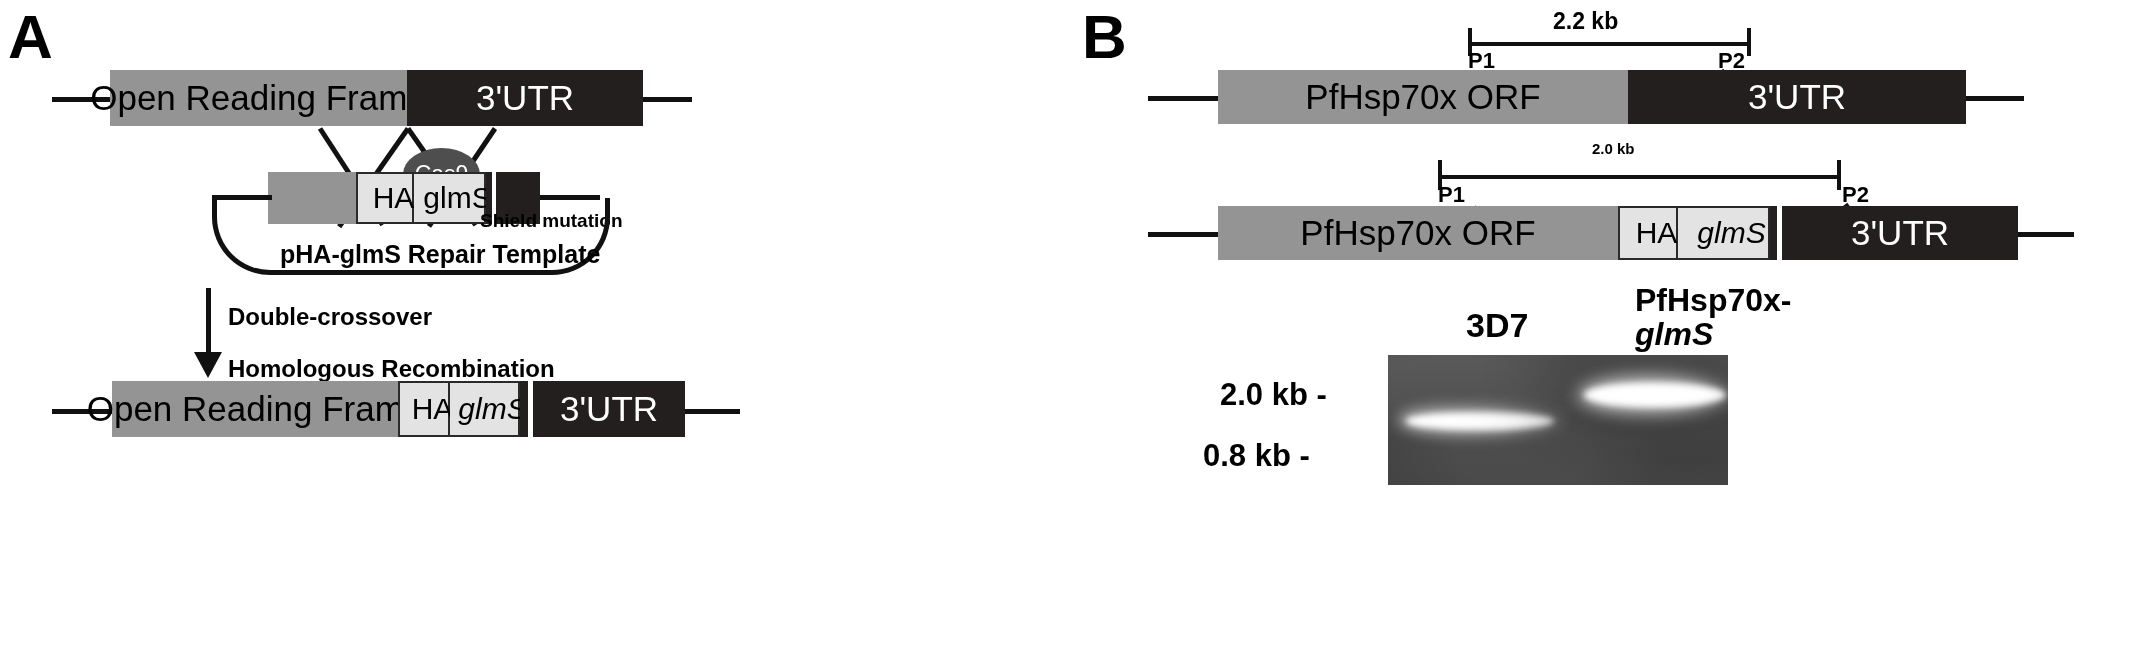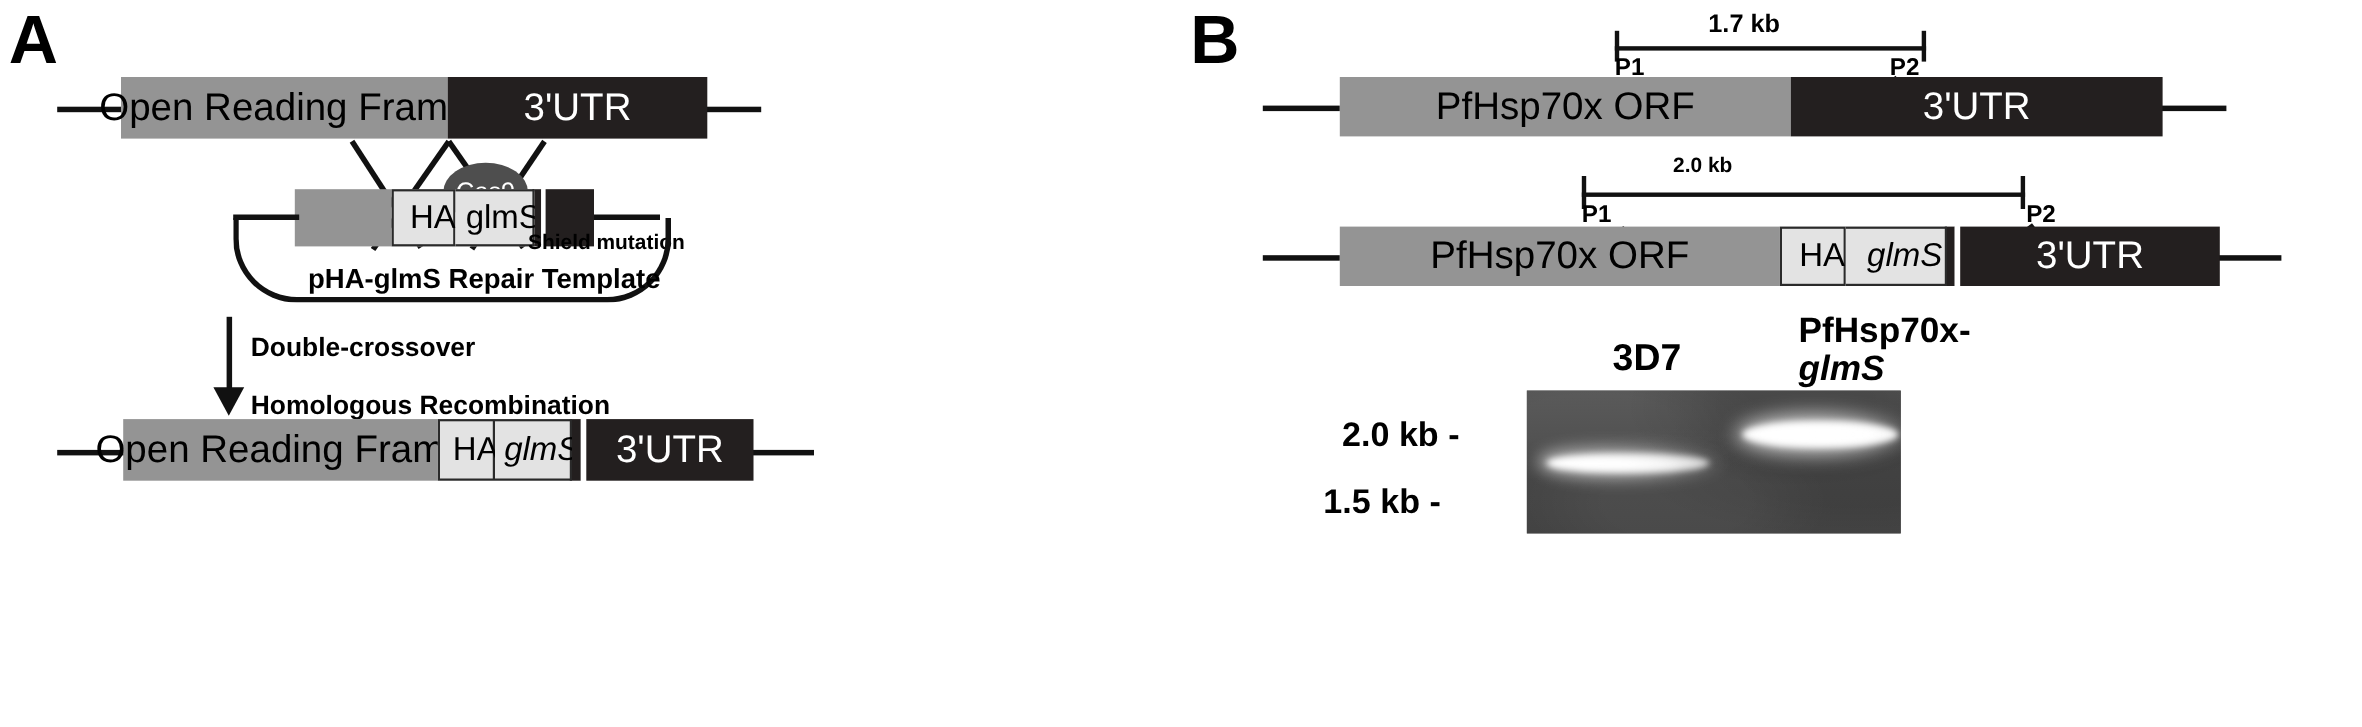--- a/index.html
+++ b/index.html
@@ -109,42 +109,42 @@
   <div class="seg seg-orf lbl-big" style="width:286px;">Open Reading Frame</div>
   <div class="seg seg-ha lbl-mid" style="width:52px;">HA</div>
   <div class="seg seg-glms lbl-mid" style="width:70px;">glmS</div>
   <div class="seg seg-utr" style="width:8px;"></div>
   <div class="seg seg-white" style="width:5px;"></div>
   <div class="seg seg-utr lbl-big" style="width:152px;">3'UTR</div>
 </div>
 
 <div class="abs panel-letter" style="left:1082px;top:6px;">B</div>
 
-<div class="abs bold" style="left:1553px;top:8px;font-size:23px;">1.7 kb</div>
+<div class="abs bold" style="left:1553px;top:8px;font-size:23px;">2.2 kb</div>
 <div class="mline" style="left:1468px;top:42px;width:283px;"></div>
 <div class="mtick" style="left:1468px;top:28px;height:28px;"></div>
 <div class="mtick" style="left:1747px;top:28px;height:28px;"></div>
 
 <div class="abs bold" style="left:1468px;top:48px;font-size:22px;">P1</div>
 <div class="p-stem" style="left:1468px;top:84px;width:48px;"></div>
 <div class="p-diag" style="left:1504px;top:71px;width:26px;transform:rotate(37deg);"></div>
 
 <div class="abs bold" style="left:1718px;top:48px;font-size:22px;">P2</div>
 <div class="p-stem" style="left:1704px;top:84px;width:48px;"></div>
 <div class="p-diag" style="left:1704px;top:84px;width:26px;transform:rotate(-37deg);"></div>
 
 <div class="flank" style="left:1148px;top:96px;width:70px;"></div>
 <div class="flank" style="left:1962px;top:96px;width:62px;"></div>
 
 <div class="bar" style="left:1218px;top:70px;width:748px;height:54px;">
   <div class="seg seg-orf lbl-big" style="width:410px;">PfHsp70x ORF</div>
   <div class="seg seg-utr lbl-big" style="width:338px;">3'UTR</div>
 </div>
 
-<div class="abs bold" style="left:1521px;top:140px;font-size:19px;">2.0 kb</div>
+<div class="abs bold" style="left:1592px;top:140px;font-size:15px;">2.0 kb</div>
 <div class="mline" style="left:1438px;top:175px;width:403px;"></div>
 <div class="mtick" style="left:1438px;top:160px;height:30px;"></div>
 <div class="mtick" style="left:1837px;top:160px;height:30px;"></div>
 
 <div class="abs bold" style="left:1438px;top:182px;font-size:22px;">P1</div>
 <div class="p-stem" style="left:1438px;top:218px;width:48px;"></div>
 <div class="p-diag" style="left:1474px;top:205px;width:26px;transform:rotate(37deg);"></div>
 
 <div class="abs bold" style="left:1842px;top:182px;font-size:22px;">P2</div>
 <div class="p-stem" style="left:1828px;top:218px;width:48px;"></div>
@@ -160,21 +160,21 @@
   <div class="seg seg-utr" style="width:7px;"></div>
   <div class="seg seg-white" style="width:5px;"></div>
   <div class="seg seg-utr lbl-big" style="width:236px;">3'UTR</div>
 </div>
 
 <div class="abs bold" style="left:1466px;top:306px;font-size:34px;">3D7</div>
 <div class="abs bold" style="left:1635px;top:282px;font-size:32px;">PfHsp70x-</div>
 <div class="abs bold ital" style="left:1635px;top:316px;font-size:32px;">glmS</div>
 
 <div class="abs bold" style="left:1203px;top:377px;font-size:31px;margin-left:17px;">2.0 kb -</div>
-<div class="abs bold" style="left:1203px;top:438px;font-size:31px;">1.5 kb -</div>
+<div class="abs bold" style="left:1203px;top:438px;font-size:31px;">0.8 kb -</div>
 
 <div class="gel" style="left:1388px;top:355px;width:340px;height:130px;">
   <div class="gel-noise"></div>
 
   <div class="band" style="left:18px;top:57px;width:148px;height:18px;
               background:radial-gradient(ellipse at 22% 55%, #ffffff 0 28%, #efefef 50%, #bdbdbd 78%, rgba(140,140,140,0) 100%);"></div>
   <div class="band" style="left:10px;top:48px;width:168px;height:34px;filter:blur(7px);
               background:radial-gradient(ellipse at 30% 55%, rgba(255,255,255,.55) 0 35%, rgba(255,255,255,0) 75%);"></div>
 
   <div class="band" style="left:196px;top:28px;width:142px;height:24px;

